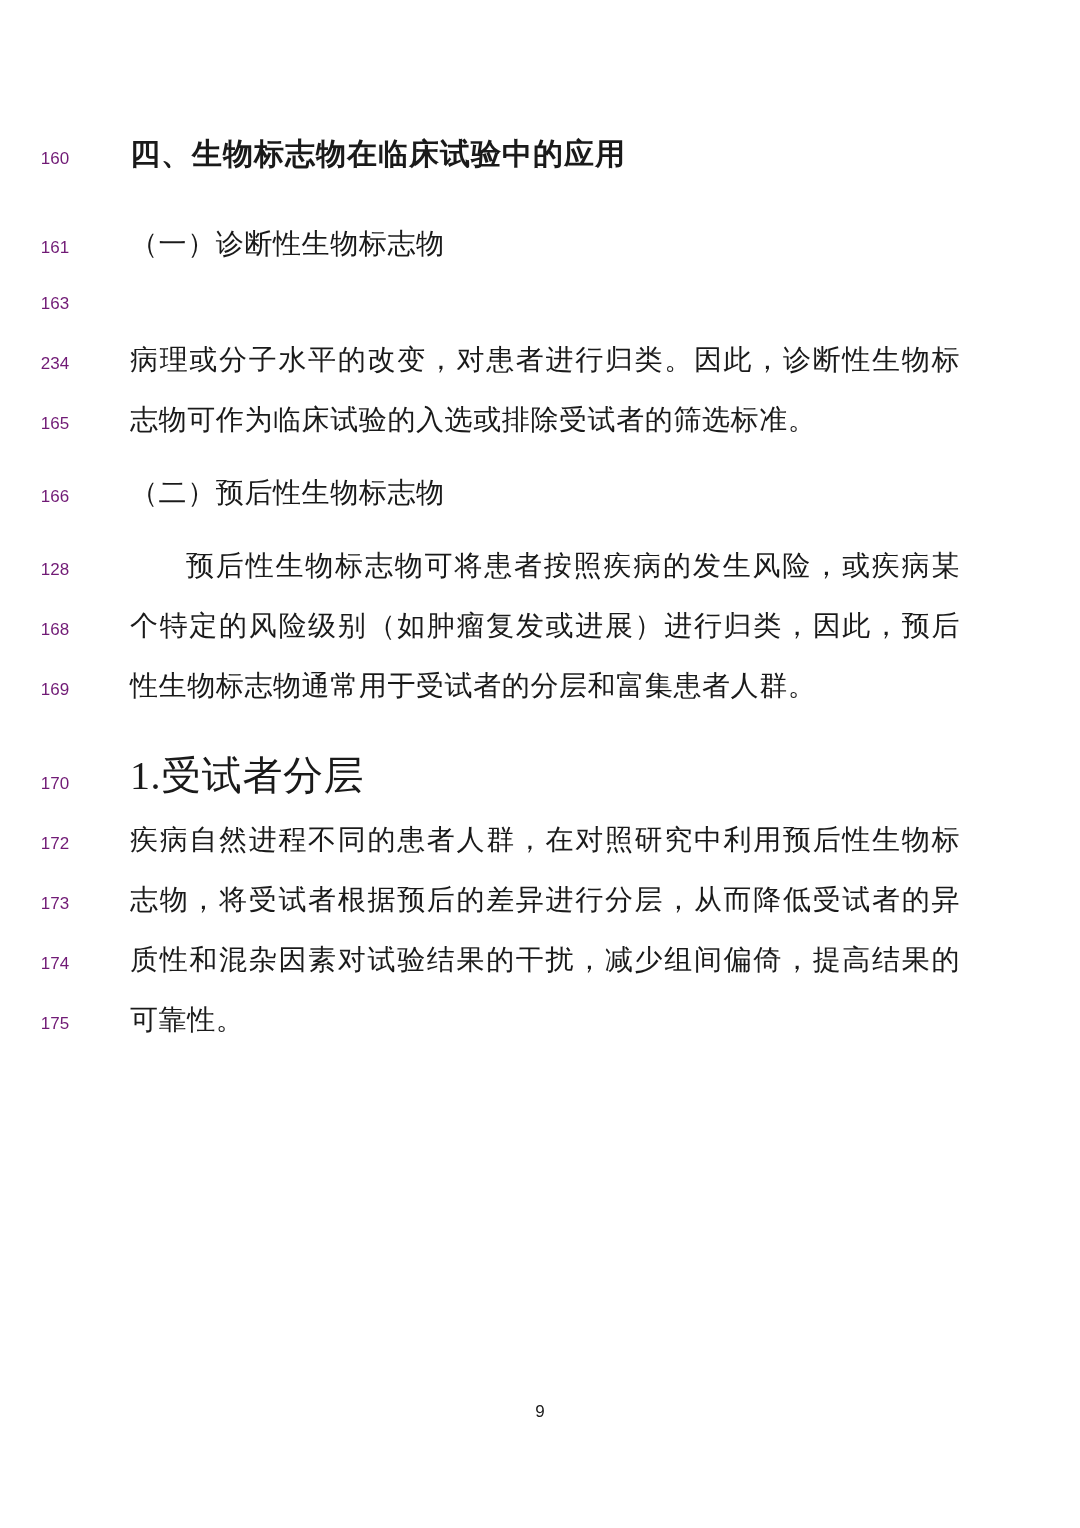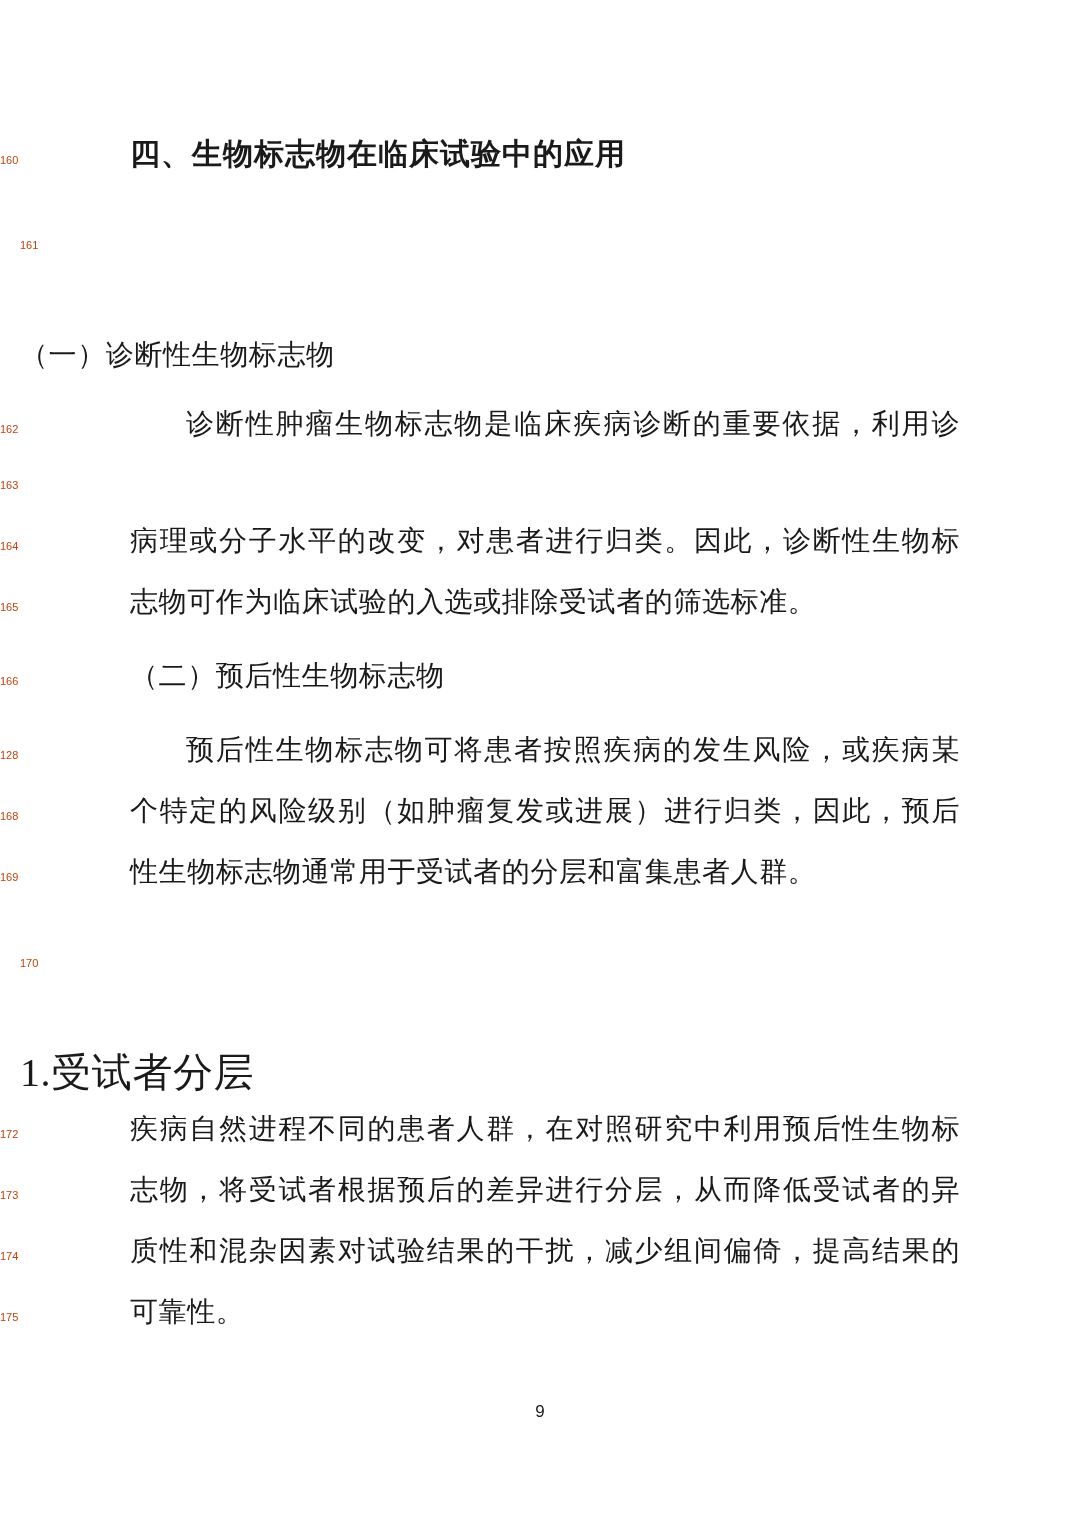--- a/index.html
+++ b/index.html
@@ -16,47 +16,47 @@
   }
   .doc-body { padding-top: 126px; }
   .line {
     display: flex;
     align-items: baseline;
     line-height: 56px;
     min-height: 56px;
   }
   .num {
     flex: 0 0 110px;
-    text-align: left;
+    text-align: center;
     font-family: "Liberation Sans", "DejaVu Sans", sans-serif;
-    font-size: 11px;
-    color: #c2410c;
+    font-size: 17px;
+    color: #701a75;
   }
   .text {
     display: block;
     margin-left: 20px;
     width: 830px;
     font-size: 28px;
     letter-spacing: 0.6px;
   }
   
   .t-heading .text { font-weight: 700; font-size: 30px; letter-spacing: 1px; }
   
   .t-sub-head .text { font-size: 40px; }
   
   .t-body-first .text, .t-body .text {
     text-align: justify;
     text-align-last: justify;
   }
   .t-body-first .text { text-indent: 2em; }
   
-  .t-heading + .t-para-head { margin-top: 29px; flex-direction: column; }
+  .t-heading + .t-para-head { margin-top: 29px; }
   .t-para-head + .t-body-first { margin-top: 13px; }
   .t-body-end + .t-para-head { margin-top: 13px; }
-  .t-body-end + .t-sub-head { margin-top: 30px; flex-direction: column; }
+  .t-body-end + .t-sub-head { margin-top: 30px; }
   .t-sub-head + .t-body-first { margin-top: 35px; }
   .t-empty { min-height: 56px; }
   .page-footer {
     position: absolute;
     left: 0;
     right: 0;
     top: 1402px;
     text-align: center;
   }
   .page-num {
@@ -72,29 +72,25 @@
   <main class="doc-body">
     <div id="lines-container">
         <div class="line t-heading">
           <span class="num">160</span>
           <span class="text">四、生物标志物在临床试验中的应用</span>
         </div>
         <div class="line t-para-head">
           <span class="num">161</span>
           <span class="text">（一）诊断性生物标志物</span>
         </div>
-        <div class="line t-body-first">
-          <span class="num">162</span>
-          <span class="text">诊断性肿瘤生物标志物是临床疾病诊断的重要依据，利用诊</span>
-        </div>
         <div class="line t-body">
           <span class="num">163</span>
         </div>
         <div class="line t-body">
-          <span class="num">164</span>
+          <span class="num">234</span>
           <span class="text">病理或分子水平的改变，对患者进行归类。因此，诊断性生物标</span>
         </div>
         <div class="line t-body-end">
           <span class="num">165</span>
           <span class="text">志物可作为临床试验的入选或排除受试者的筛选标准。</span>
         </div>
         <div class="line t-para-head">
           <span class="num">166</span>
           <span class="text">（二）预后性生物标志物</span>
         </div>

